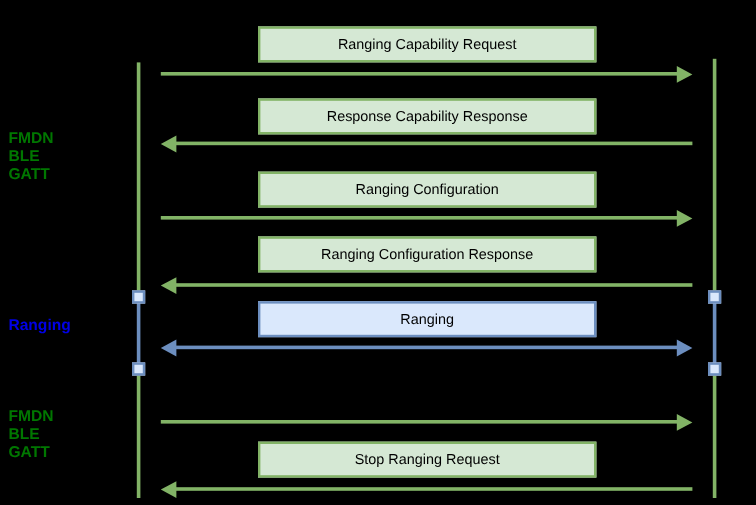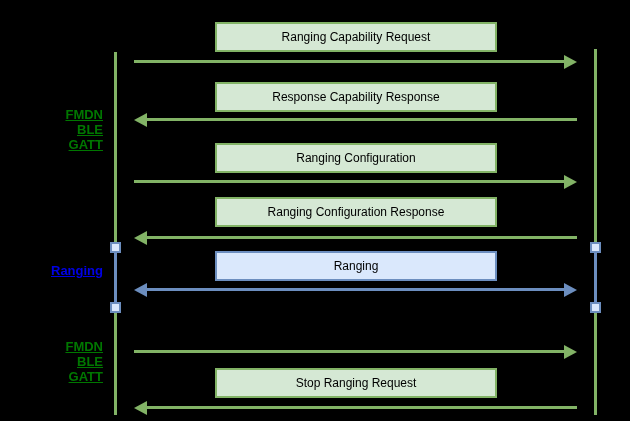--- a/index.html
+++ b/index.html
@@ -30,22 +30,22 @@
   .arrow.blue .head.lt{border-right-color:#6c8ebf;}
   
   .lifeline{position:absolute;width:3px;background:#82b366;}
   .lifeline.blue{background:#6c8ebf;}
   .handle{
     position:absolute;width:7px;height:7px;
     border:2px solid #6c8ebf;background:#dae8fc;
   }
   
   .side-label{
-    position:absolute;left:7px;width:96px;text-align:right;
-    font-weight:bold;font-size:13px;line-height:15px;text-decoration:underline;
+    position:absolute;left:7px;width:96px;text-align:left;
+    font-weight:bold;font-size:13px;line-height:15px;
   }
   .side-label.green{color:#007700;}
   .side-label.blue{color:#0000e6;}
 </style>
 </head>
 <body>
 
 <div class="canvas">
 
   <div class="lifeline" style="left:114px;top:52px;height:190px;"></div>

